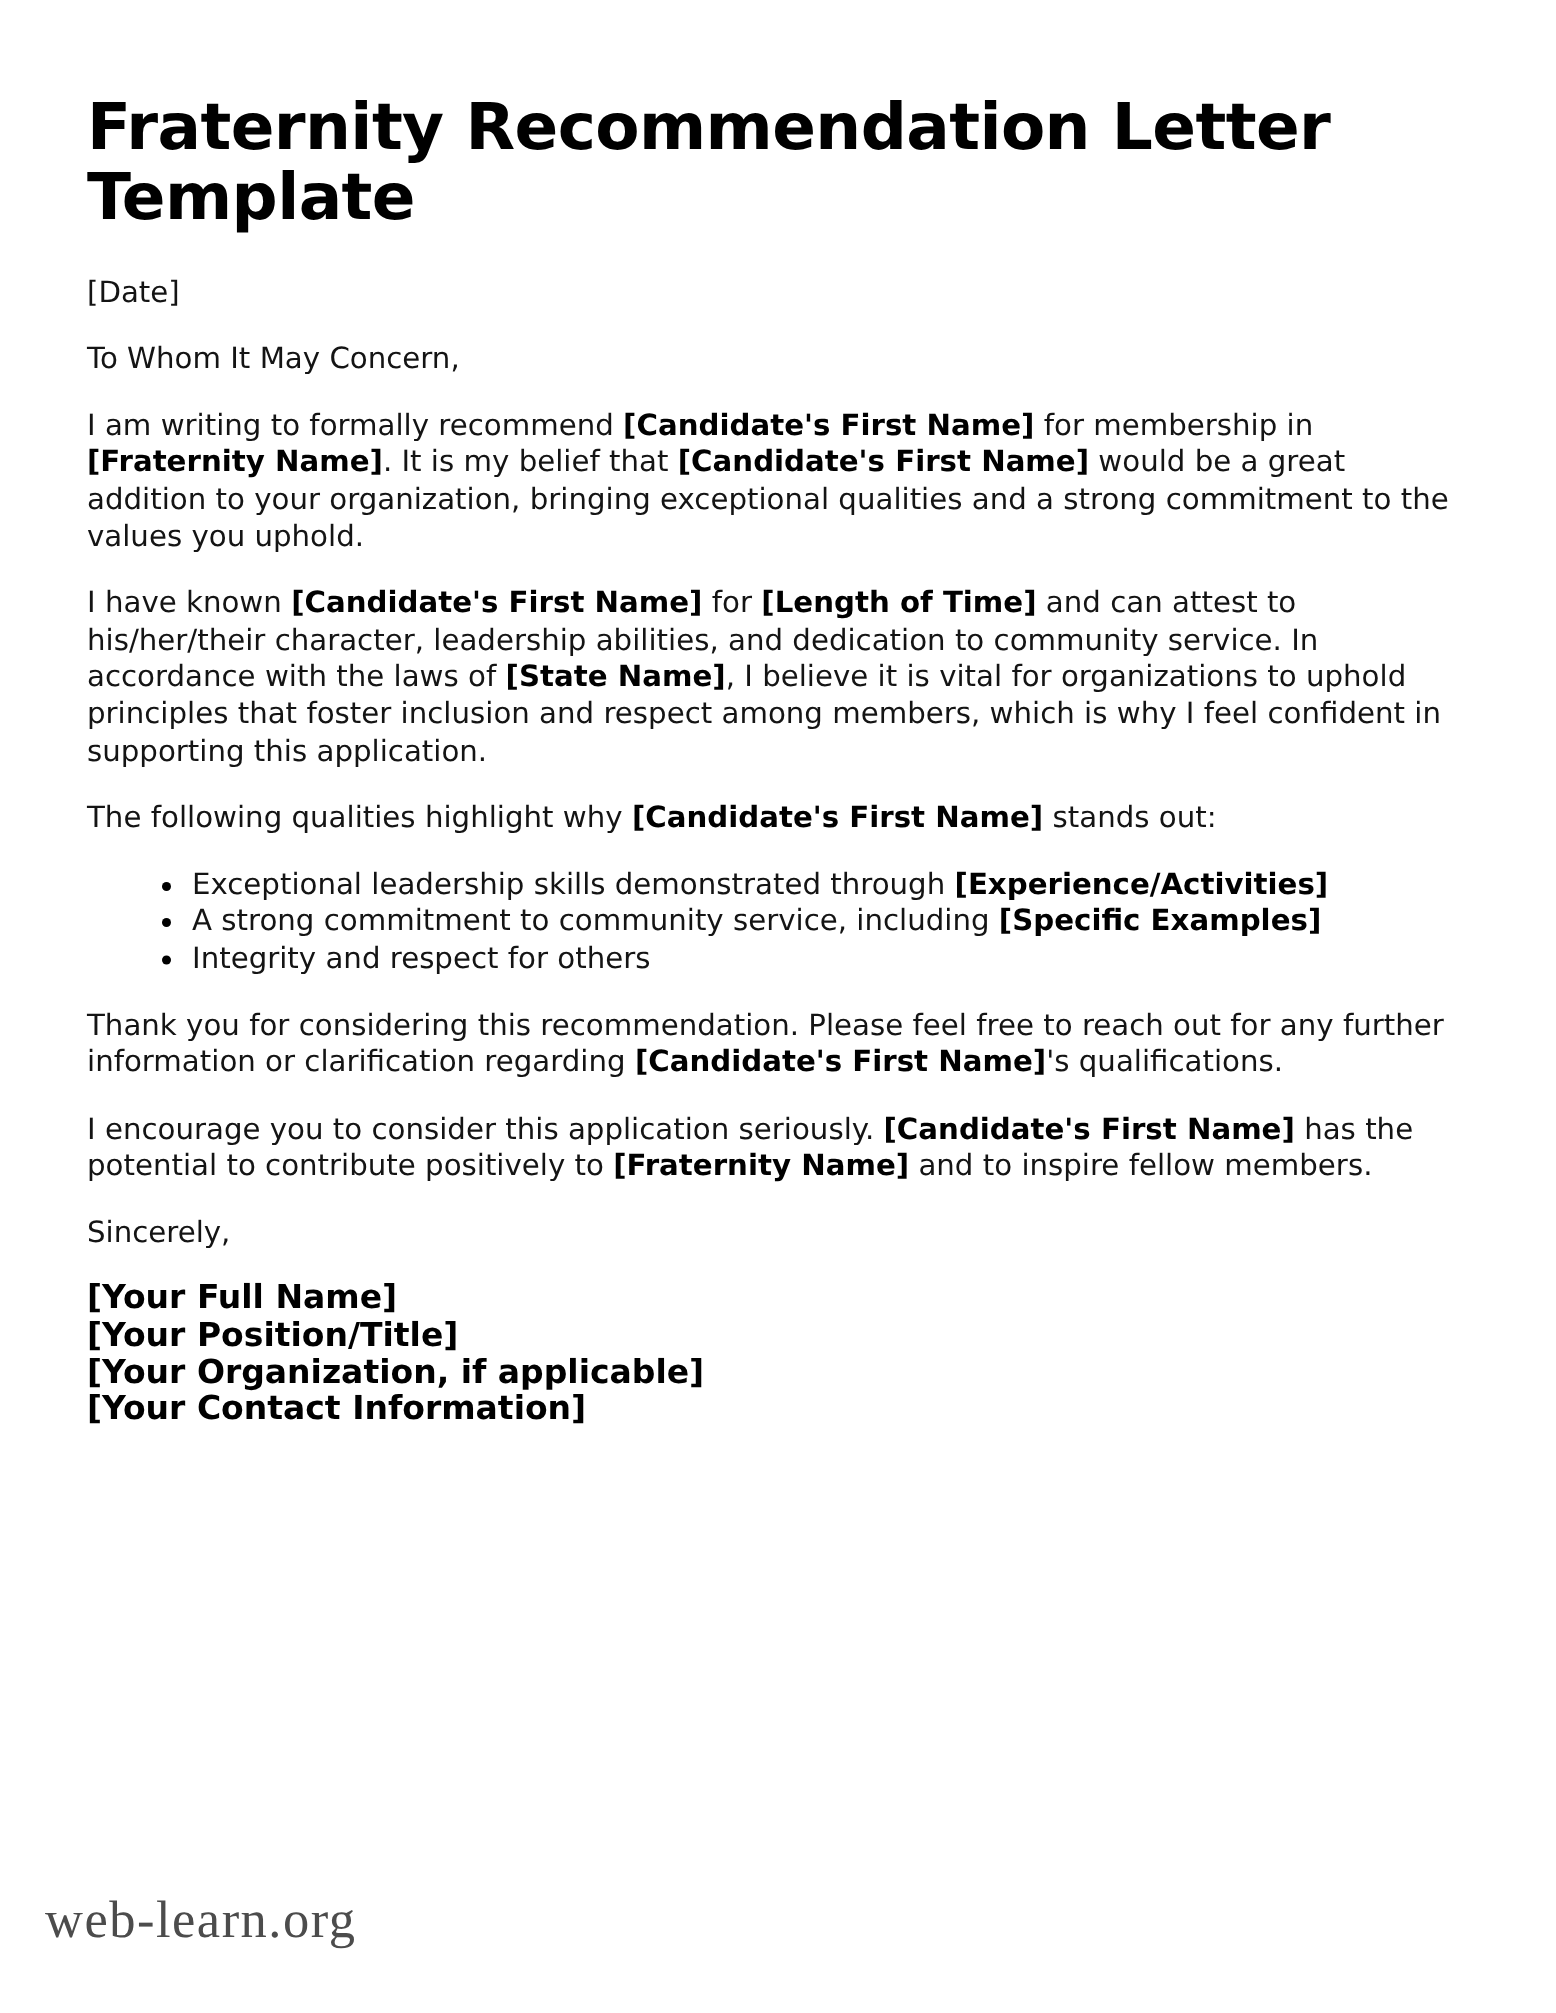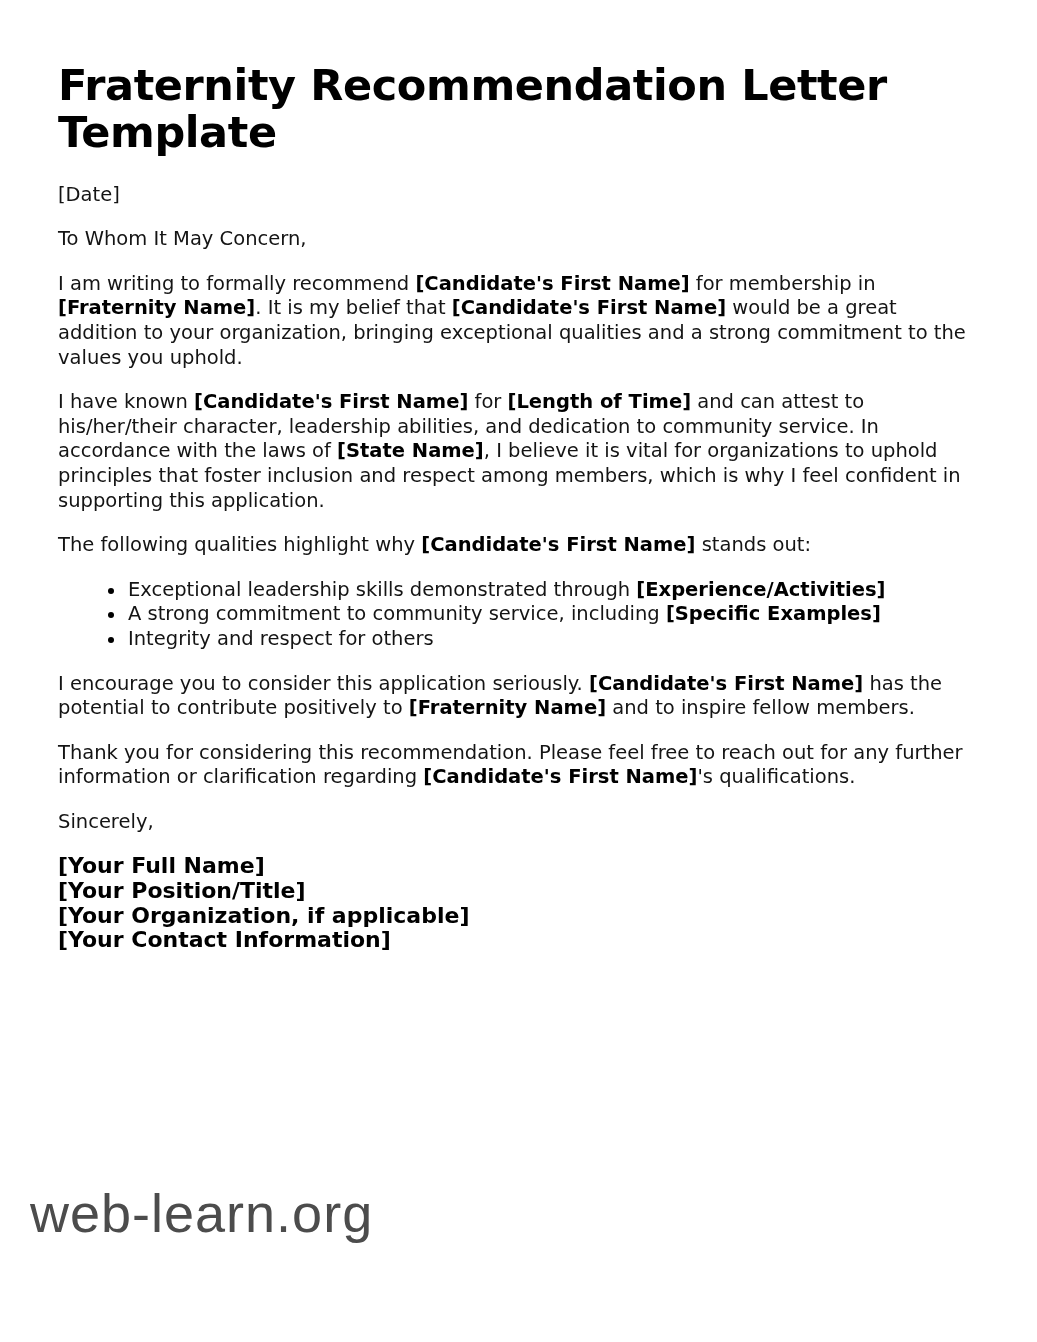--- a/index.html
+++ b/index.html
@@ -86,23 +86,23 @@
     font-weight: 700;
     color: #000;
   }
   .signature-block div {
     white-space: nowrap;
   }
 
   .watermark {
     position: absolute;
     left: 30px;
-    top: 1186px;
-    font-family: Liberation Sans, sans-serif;
-    font-size: 54px;
+    top: 1262px;
+    font-family: Liberation Serif, serif;
+    font-size: 35px;
     letter-spacing: 1px;
     color: #4c4c4c;
     font-weight: 400;
     line-height: 1;
   }
 </style>
 </head>
 <body>
 
 <div class="page">
@@ -120,23 +120,23 @@
     <p class="para"><span>I have known </span><b>[Candidate's First Name]</b><span> for </span><b>[Length of Time]</b><span> and can attest to his/her/their character, leadership abilities, and dedication to community service. In accordance with the laws of </span><b>[State Name]</b><span>, I believe it is vital for organizations to uphold principles that foster inclusion and respect among members, which is why I feel confident in supporting this application.</span></p>
 
     <p class="para"><span>The following qualities highlight why </span><b>[Candidate's First Name]</b><span> stands out:</span></p>
 
     <ul class="qualities">
       <li class="bullet"><span>Exceptional leadership skills demonstrated through </span><b>[Experience/Activities]</b><span></span></li>
       <li class="bullet"><span>A strong commitment to community service, including </span><b>[Specific Examples]</b><span></span></li>
       <li class="bullet"><span>Integrity and respect for others</span><b></b><span></span></li>
     </ul>
 
+    <p class="para"><span>Thank you for considering this recommendation. Please feel free to reach out for any further information or clarification regarding </span><b>[Candidate's First Name]</b><span>'s qualifications.</span></p>
+
     <p class="para"><span>I encourage you to consider this application seriously. </span><b>[Candidate's First Name]</b><span> has the potential to contribute positively to </span><b>[Fraternity Name]</b><span> and to inspire fellow members.</span></p>
-
-    <p class="para"><span>Thank you for considering this recommendation. Please feel free to reach out for any further information or clarification regarding </span><b>[Candidate's First Name]</b><span>'s qualifications.</span></p>
 
     <p class="para"><span>Sincerely,</span></p>
 
     <div class="signature-block">
       <div>[Your Full Name]</div>
       <div>[Your Position/Title]</div>
       <div>[Your Organization, if applicable]</div>
       <div>[Your Contact Information]</div>
     </div>
 

